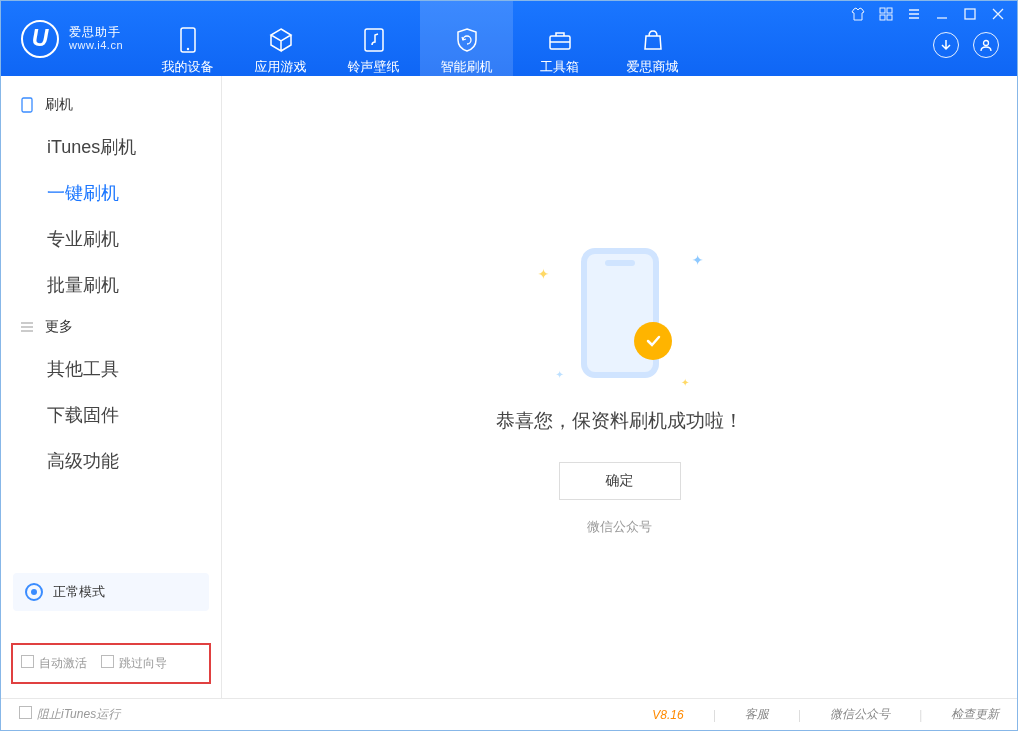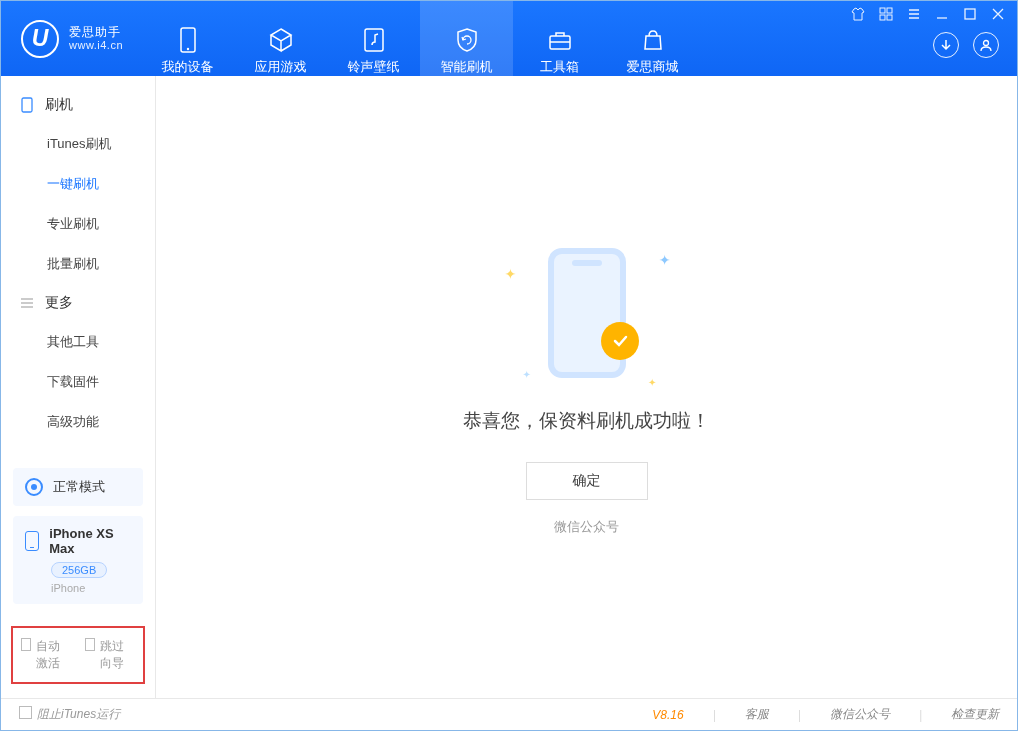--- a/index.html
+++ b/index.html
@@ -14,25 +14,25 @@
 .nav { display: flex; }
 .nav-item { width: 93px; display: flex; flex-direction: column; align-items: center; justify-content: flex-end; cursor: pointer; font-size: 13px; }
 .nav-item.active { background: rgba(255,255,255,0.15); }
 .nav-icon { width: 26px; height: 26px; margin-bottom: 5px; display: flex; align-items: center; justify-content: center; }
 .header-right { position: absolute; right: 0; top: 0; height: 100%; display: flex; flex-direction: column; justify-content: space-between; align-items: flex-end; padding: 6px 12px; }
 .win-controls { display: flex; gap: 14px; opacity: 0.9; }
 .win-btn { width: 14px; height: 14px; cursor: pointer; display: flex; align-items: center; justify-content: center; }
 .user-controls { display: flex; gap: 14px; align-items: center; padding-bottom: 12px; padding-right: 6px; }
 .circle-btn { width: 26px; height: 26px; border: 1.5px solid rgba(255,255,255,0.9); border-radius: 50%; display: flex; align-items: center; justify-content: center; cursor: pointer; }
 .body { flex: 1; display: flex; min-height: 0; }
-.sidebar { width: 155px; border-right: 1px solid #e8e8e8; display: flex; flex-direction: column; }
+.sidebar { width: 221px; border-right: 1px solid #e8e8e8; display: flex; flex-direction: column; }
 .side-scroll { flex: 1; overflow: auto; padding-top: 10px; }
 .side-header { display: flex; align-items: center; padding: 10px 18px; font-size: 14px; color: #333; }
 .side-header .ico { width: 16px; height: 16px; margin-right: 10px; display: flex; align-items: center; justify-content: center; }
-.side-item { padding: 11px 18px 11px 46px; font-size: 13px; color: #444; cursor: pointer; }
+.side-item { padding: 11px 18px 11px 46px; font-size: 18px; color: #444; cursor: pointer; }
 .side-item.active { color: #1a76ff; }
 .side-device-box { margin: 10px 12px; }
 .dev-card { background: #f4f8ff; border-radius: 4px; padding: 10px 12px; margin-bottom: 10px; display: flex; align-items: center; }
 .dev-mode-icon { width: 18px; height: 18px; border: 2px solid #3a8cff; border-radius: 50%; margin-right: 10px; position: relative; }
 .dev-mode-icon::before { content: ''; position: absolute; width: 6px; height: 6px; background: #3a8cff; border-radius: 50%; top: 4px; left: 4px; }
 .dev-mode-text { font-size: 13px; color: #333; }
 .dev-info { background: #f4f8ff; border-radius: 4px; padding: 10px 12px; }
 .dev-info-row { display: flex; align-items: center; }
 .dev-phone-ico { width: 16px; height: 20px; border: 1.5px solid #3a8cff; border-radius: 3px; margin-right: 10px; position: relative; }
 .dev-phone-ico::after { content:''; position:absolute; bottom:2px; left:50%; transform:translateX(-50%); width:4px; height:1.5px; background:#3a8cff; }
@@ -205,28 +205,20 @@
         <div class="side-item">其他工具</div>
         <div class="side-item">下载固件</div>
         <div class="side-item">高级功能</div>
       </div>
 
       <div class="side-device-box">
         <div class="dev-card">
           <div class="dev-mode-icon"></div>
           <div class="dev-mode-text">正常模式</div>
         </div>
-        <div class="dev-info">
-          <div class="dev-info-row">
-            <div class="dev-phone-ico"></div>
-            <div class="dev-name">iPhone XS Max</div>
-          </div>
-          <div class="dev-badge">256GB</div>
-          <div class="dev-sub">iPhone</div>
-        </div>
       </div>
 
       <div class="side-checks">
         <div class="chk">
           <div class="chkbox"></div>
           <span>自动激活</span>
         </div>
         <div class="chk">
           <div class="chkbox"></div>
           <span>跳过向导</span>

